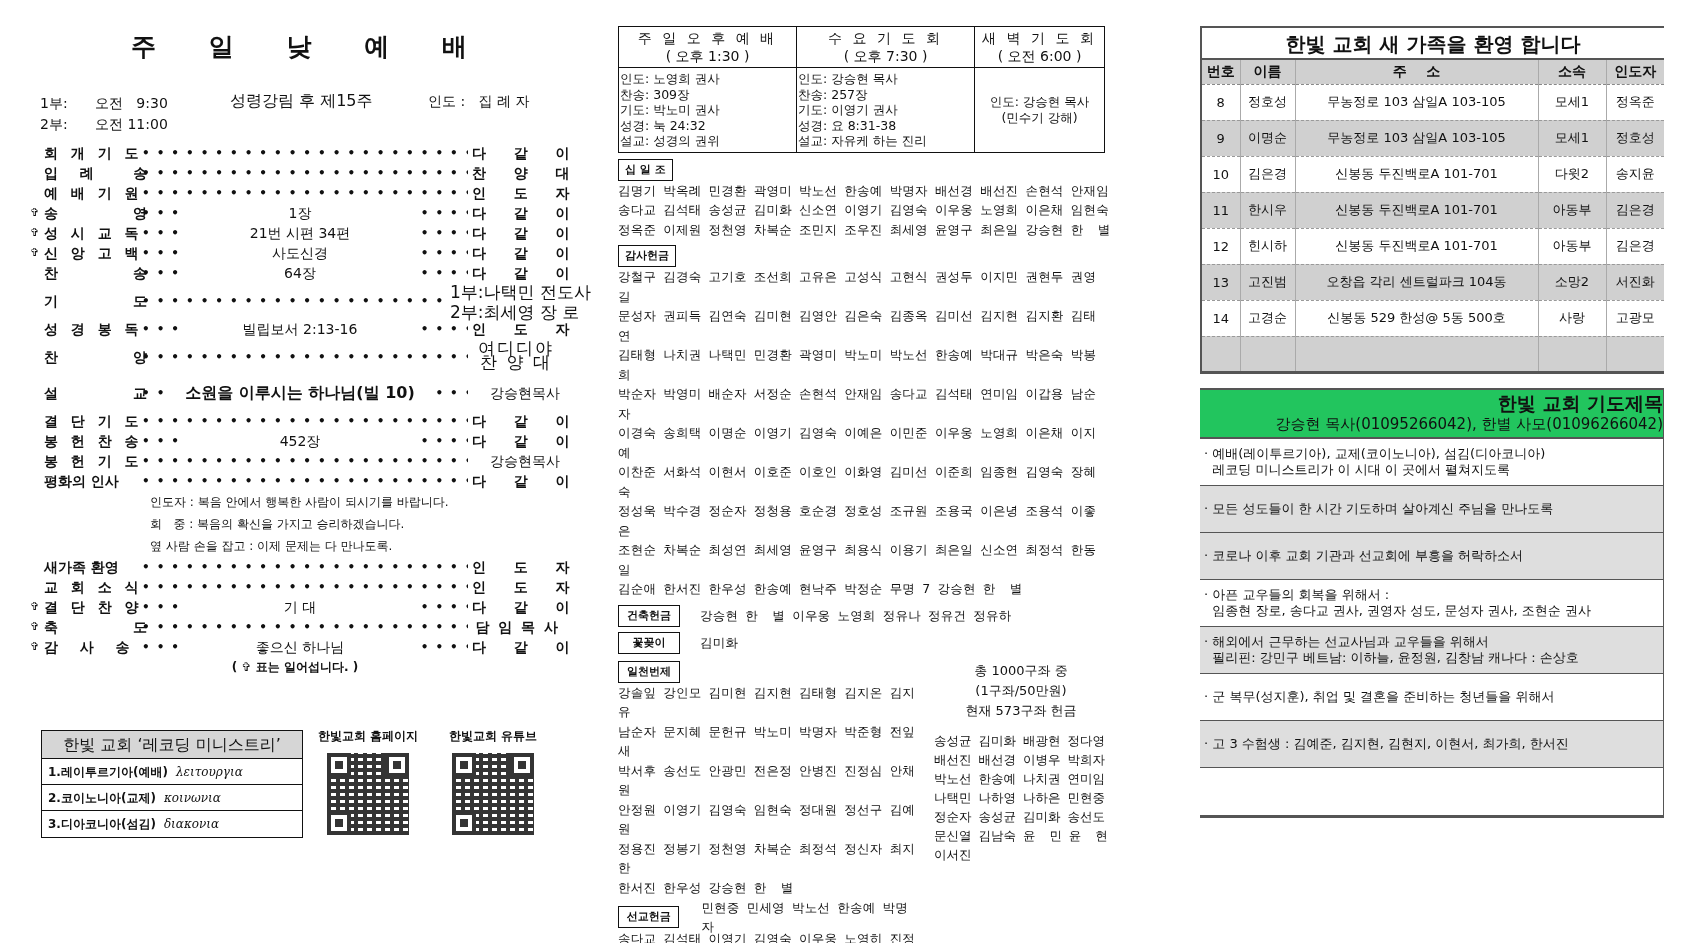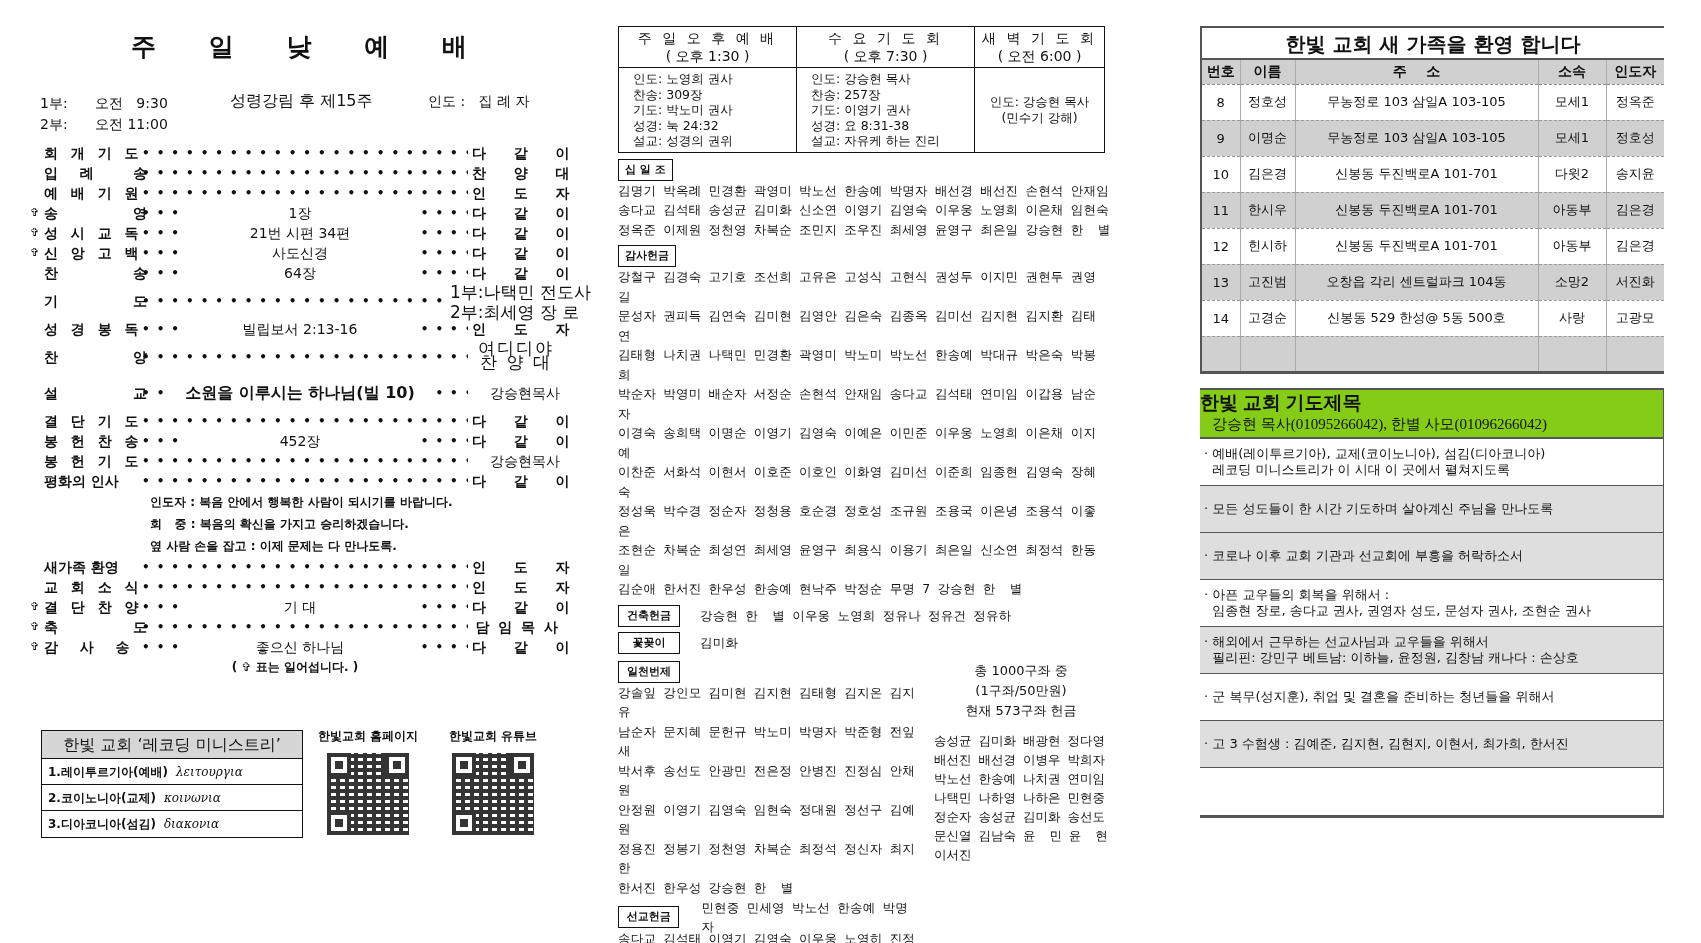--- a/index.html
+++ b/index.html
@@ -18,21 +18,21 @@
   .orow { position: relative; height: 20px; line-height: 20px; }
   .orow.tall { height: 36px; line-height: 36px; }
   .orow .mk { position: absolute; left: 0; width: 14px; font-size: 11px; }
   .orow .nm { position: absolute; left: 14px; width: 110px; letter-spacing: 4px; white-space: pre; }
   .orow .dots { position: absolute; left: 112px; right: 92px; top: 0; overflow: hidden; white-space: nowrap; letter-spacing: 7px; font-size: 12px; }
   .orow .mid { position: absolute; left: 150px; width: 240px; text-align: center; font-weight: normal; background: #fff; }
   .orow .mid.big { font-size: 16px; font-weight: bold; }
   .orow .rt { position: absolute; right: 0; width: 88px; text-align: right; letter-spacing: 6px; white-space: pre; }
   .orow .rt.stack { line-height: 14px; top: 2px; font-size: 17px; letter-spacing: 2px; text-align: center; }
   .orow .rt.nosp { letter-spacing: 0; }
-  .greet { font-size: 12px; font-weight: bold; padding-left: 120px; line-height: 22px; }
+  .greet { font-size: 12px; font-weight: normal; padding-left: 120px; line-height: 22px; }
   .note { text-align: center; font-size: 12px; font-weight: bold; margin-top: 2px; }
 
   .ministry { position: absolute; left: 41px; top: 730px; width: 262px; border: 1.5px solid #111; }
   .ministry .mh { background: #d6d6d6; text-align: center; font-size: 16px; height: 28px; line-height: 28px; border-bottom: 1.5px solid #111; }
   .ministry .mr { height: 26px; line-height: 26px; font-size: 12px; font-weight: bold; padding-left: 6px; border-bottom: 1px solid #111; }
   .ministry .mr:last-child { border-bottom: none; }
   .ministry .gr { font-style: italic; font-weight: normal; margin-left: 8px; font-family: "DejaVu Serif", serif; }
   .qr { position: absolute; top: 728px; text-align: center; font-size: 12px; font-weight: bold; }
   .qrbox { width: 82px; height: 82px; margin: 8px auto 0; position: relative;
     background:
@@ -42,21 +42,21 @@
   .qrbox .fp { position: absolute; width: 24px; height: 24px; background: #fff; border: 4px solid #111; }
   .qrbox .fp::after { content: ""; position: absolute; left: 4px; top: 4px; width: 8px; height: 8px; background: #111; }
 
   
   .mid-col { position: absolute; left: 618px; top: 26px; width: 490px; font-size: 12.5px; }
   table { border-collapse: collapse; }
   .svc { width: 487px; }
   .svc td, .svc th { border: 1.2px solid #111; }
   .svc th { font-weight: normal; font-size: 14px; line-height: 18px; padding: 2px; }
   .svc th .h1 { letter-spacing: 3px; }
-  .svc td { vertical-align: top; padding: 3px 14px; line-height: 15.5px; font-size: 12.5px; }
+  .svc td { vertical-align: top; padding: 3px 1px; line-height: 15.5px; font-size: 12.5px; }
   .svc td.center { vertical-align: middle; text-align: center; }
   .tag { display: inline-block; border: 1.5px solid #111; font-size: 11px; font-weight: bold; padding: 2px 6px; height: 22px; line-height: 16px; }
   .block { margin-top: 6px; }
   .names { line-height: 19.5px; letter-spacing: .2px; word-spacing: 3px; font-size: 12.5px; }
   .inline-row { display: flex; align-items: center; height: 27px; }
   .inline-row .tag { width: 62px; text-align: center; }
   .inline-row .names { margin-left: 20px; }
   .split { display: flex; margin-top: 4px; }
   .split .l { width: 300px; }
   .split .r { flex: 1; padding-left: 16px; }
@@ -68,21 +68,21 @@
   .welcome { border-top: 2.5px solid #555; border-left: 2.5px solid #555; }
   .welcome .wt { text-align: center; font-size: 20px; font-weight: bold; height: 32px; line-height: 32px; border-bottom: 2px solid #555; }
   .wtable { width: 100%; font-size: 13px; }
   .wtable th { background: #d0d0d0; height: 24px; font-weight: bold; font-size: 14px; border-right: 1.5px solid #aaa; border-bottom: 1px dashed #888; }
   .wtable td { height: 36px; text-align: center; border-right: 1.5px solid #aaa; border-bottom: 1px dashed #999; }
   .wtable tr.sh td { background: #d0d0d0; }
   .wtable th:last-child, .wtable td:last-child { border-right: none; }
   .wtable tr:last-child td { border-bottom: 3px solid #555; }
 
   .prayer { margin-top: 14px; border-top: 2.5px solid #555; border-right: 1.5px solid #555; border-bottom: 3px solid #555; }
-  .prayer .ph { background: #84cc16; text-align: left; border-bottom: 2px solid #555; padding: 2px 0 3px; font-family: Liberation Serif, serif; }
+  .prayer .ph { background: #22c55e; text-align: right; border-bottom: 2px solid #555; padding: 2px 0 3px; }
   .prayer .ph .t1 { font-size: 19px; font-weight: bold; line-height: 22px; }
   .prayer .ph .t2 { font-size: 15px; line-height: 20px; margin-left: 12px; }
   .pitem { height: 47px; border-bottom: 1.5px solid #555; font-size: 13px; display: flex; align-items: center; padding-left: 4px; line-height: 16px; }
   .pitem:last-child { border-bottom: none; }
   .pitem.sh { background: #dedede; }
   .pitem .txt { white-space: pre; }
 </style>
 </head>
 <body>
 

